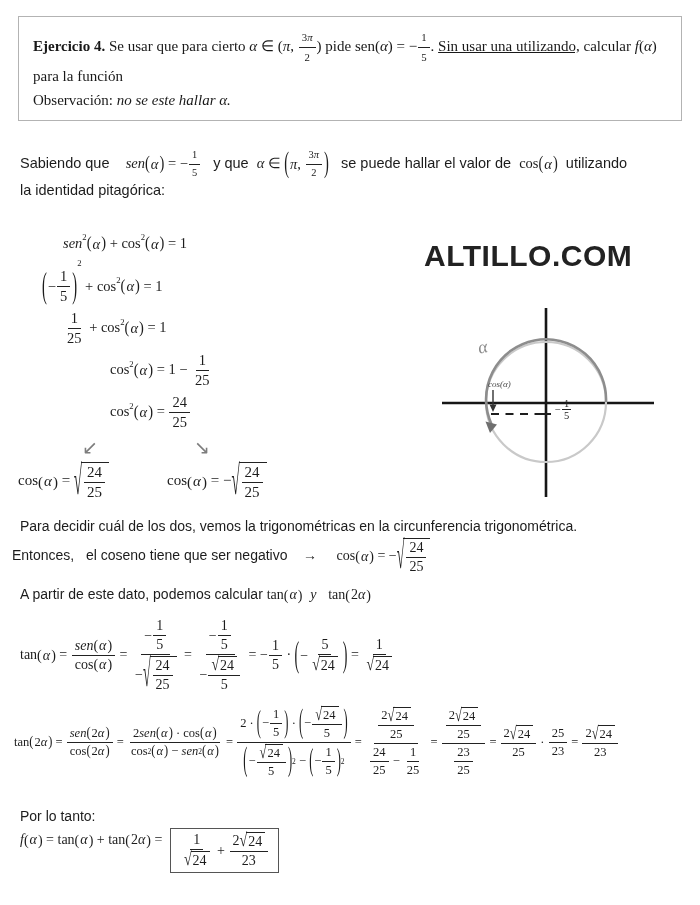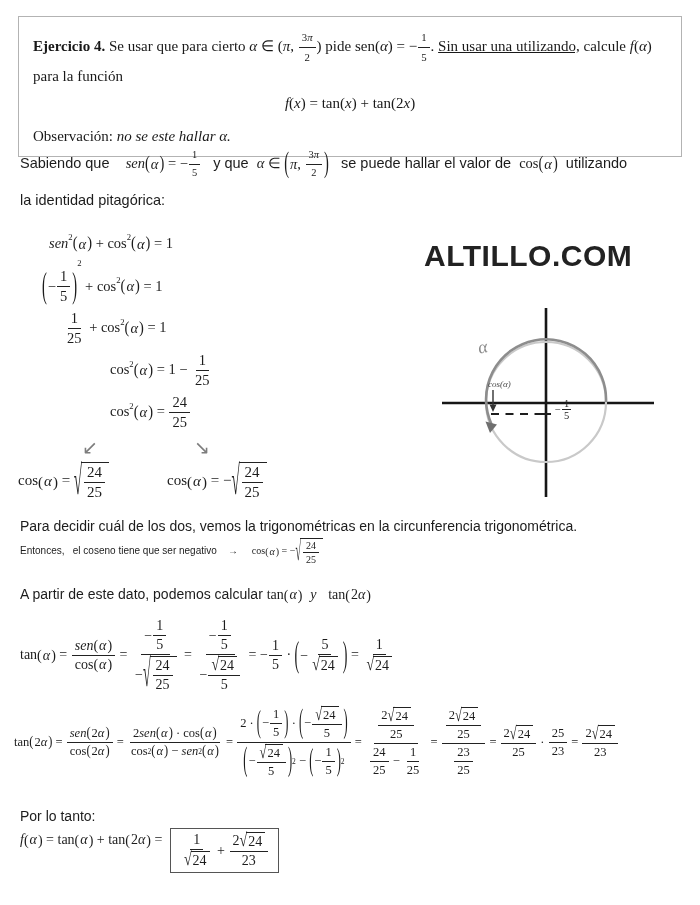--- a/index.html
+++ b/index.html
@@ -30,45 +30,45 @@
   .fs-small .frac{font-size:.72em;}
 
   
   .exercise-box{
     left:18px;top:16px;width:634px;border:1px solid #b3b3b3;
     padding:12px 14px 8px;font-family:"Liberation Serif",serif;font-size:15px;
     line-height:1.55;color:#191919;background:#fff;
   }
   .exercise-box .center-eq{text-align:center;margin:3px 0 10px;}
   .intro{left:20px;top:148px;width:664px;font-size:14.5px;line-height:1.4;}
-  .intro .l2{margin-top:10px;}
+  .intro .l2{margin-top:0;}
   .derivation{left:18px;top:232px;width:330px;font-size:14.5px;}
   .steps .step{margin-bottom:5px;}
-  .steps .step:nth-child(1){margin-left:31px;}
+  .steps .step:nth-child(1){margin-left:45px;}
   .steps .step:nth-child(2){margin-left:24px;}
   .steps .step:nth-child(3){margin-left:45px;}
   .steps .step:nth-child(4){margin-left:92px;}
   .steps .step:nth-child(5){margin-left:92px;}
   .arrows{position:relative;height:24px;margin:2px 0 2px;}
   .arrows .ar{position:absolute;color:#7d7d7d;font-size:19px;top:0;}
   .arrows .ar.left{left:64px;}
   .arrows .ar.right{left:176px;}
   .branches{display:flex;align-items:center;font-size:15px;margin-top:2px;}
   .branch-right{margin-left:58px;}
   .logo{left:424px;top:239px;font-size:30px;font-weight:bold;letter-spacing:.5px;color:#222;}
   .figure{left:440px;top:295px;width:240px;height:220px;}
   .figure .hand{position:absolute;color:#8a8a8a;font-family:"Liberation Serif",serif;font-style:italic;}
   .fig-alpha{left:38px;top:42px;font-size:18px;transform:rotate(-12deg);}
   .fig-cos{left:48px;top:84px;font-size:9px;color:#4a4a4a!important;}
   .figval{position:absolute;left:115px;top:103px;display:inline-flex;align-items:center;
     font-family:"Liberation Serif",serif;font-size:10.5px;color:#222;}
   .figval .col{display:inline-flex;flex-direction:column;align-items:center;margin-left:1px;}
   .figval .col .n{border-bottom:1.2px solid #222;padding:0 2px;}
   .decide1{left:20px;top:518px;font-size:14px;}
-  .decide2{left:20px;top:538px;font-size:10px;}
+  .decide2{left:12px;top:538px;font-size:14px;}
   .decide3{left:20px;top:586px;font-size:14px;}
   .formula-tan{left:20px;top:618px;width:676px;font-size:14px;white-space:nowrap;}
   .formula-tan2{left:14px;top:706px;width:686px;font-size:12.5px;white-space:nowrap;}
   .conclusion-label{left:20px;top:808px;font-size:14px;}
   .conclusion-formula{left:20px;top:828px;width:660px;font-size:14px;white-space:nowrap;}
 </style>
 </head>
 <body>
 
 <div class="abs exercise-box fs-small">
@@ -80,22 +80,21 @@
         <span class="den">
           <span class="tok tr">2</span>
         </span>
       </span><span class="tok tr">) pide sen(</span><span class="tok ti">α</span><span class="tok tr">) = −</span><span class="frac">
         <span class="num">
           <span class="tok tr">1</span>
         </span>
         <span class="den">
           <span class="tok tr">5</span>
         </span>
-      </span><span class="tok tr">. </span><span class="tok tu">Sin usar una utilizando,</span><span class="tok tr"> calcule </span><span class="tok ti">f</span><span class="tok tr">(</span><span class="tok ti">α</span><span class="tok tr">) para la función</span></div>
-  <div class="center-eq"><span class="tok ti">f</span><span class="tok tr">(</span><span class="tok ti">x</span><span class="tok tr">) = tan(</span><span class="tok ti">x</span><span class="tok tr">) + tan(2</span><span class="tok ti">x</span><span class="tok tr">)</span></div>
+      </span><span class="tok tr">. </span><span class="tok tu">Sin usar una utilizando,</span><span class="tok tr"> calcular </span><span class="tok ti">f</span><span class="tok tr">(</span><span class="tok ti">α</span><span class="tok tr">) para la función</span></div>
   <div><span class="tok tr">Observación: </span><span class="tok ti">no se este hallar α.</span></div>
 </div>
 
 <div class="abs intro fs-small">
   <div><span class="tok tr">Sabiendo que&nbsp;&nbsp;&nbsp; </span><span class="tok ti">sen</span><span class="pgroup">
         <span class="paren" style="transform: scaleY(1.32447);">(</span>
         <span class="pinner">
           <span class="tok ti">α</span>
         </span>
         <span class="paren" style="transform: scaleY(1.32447);">)</span>

